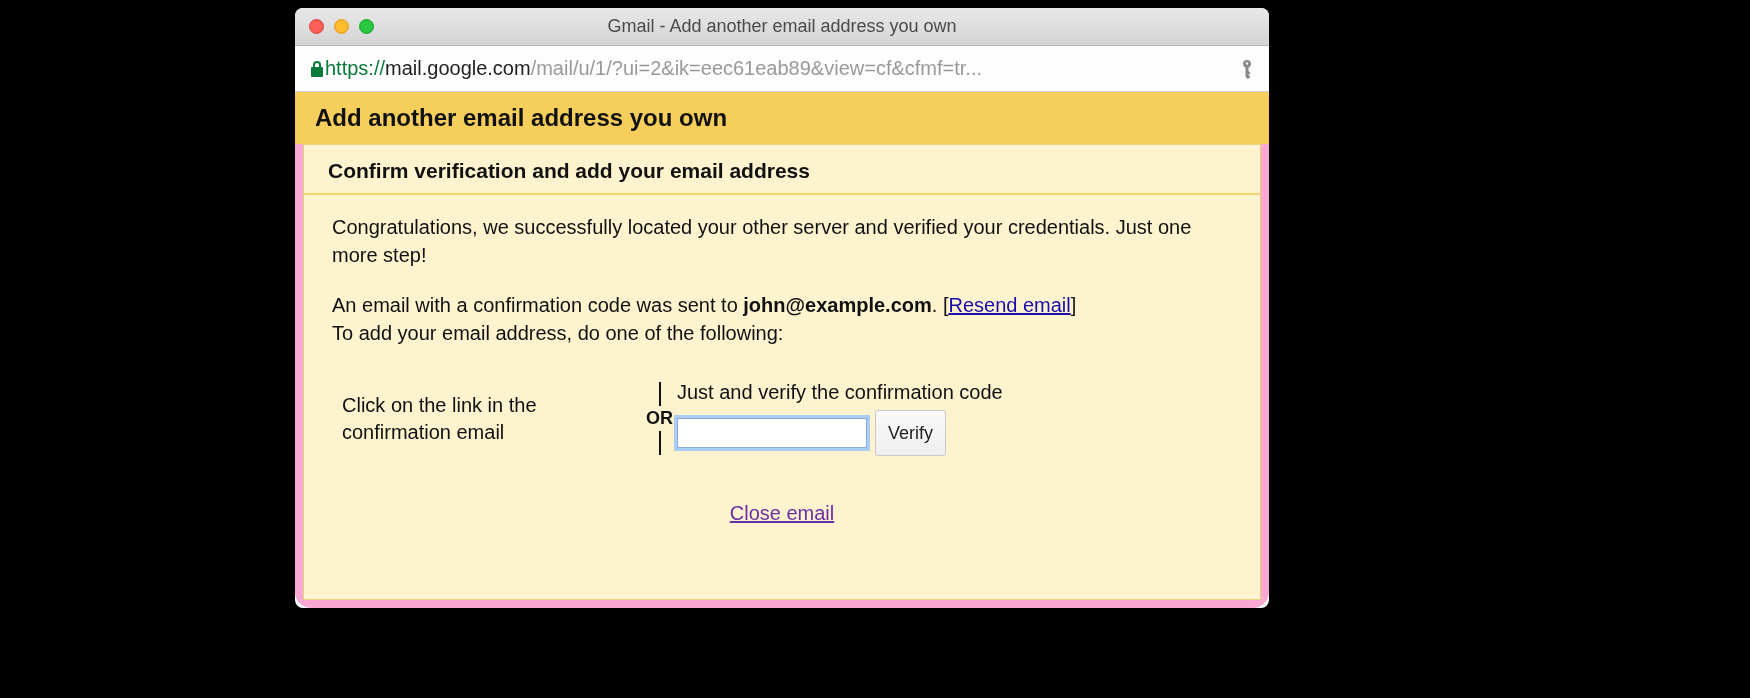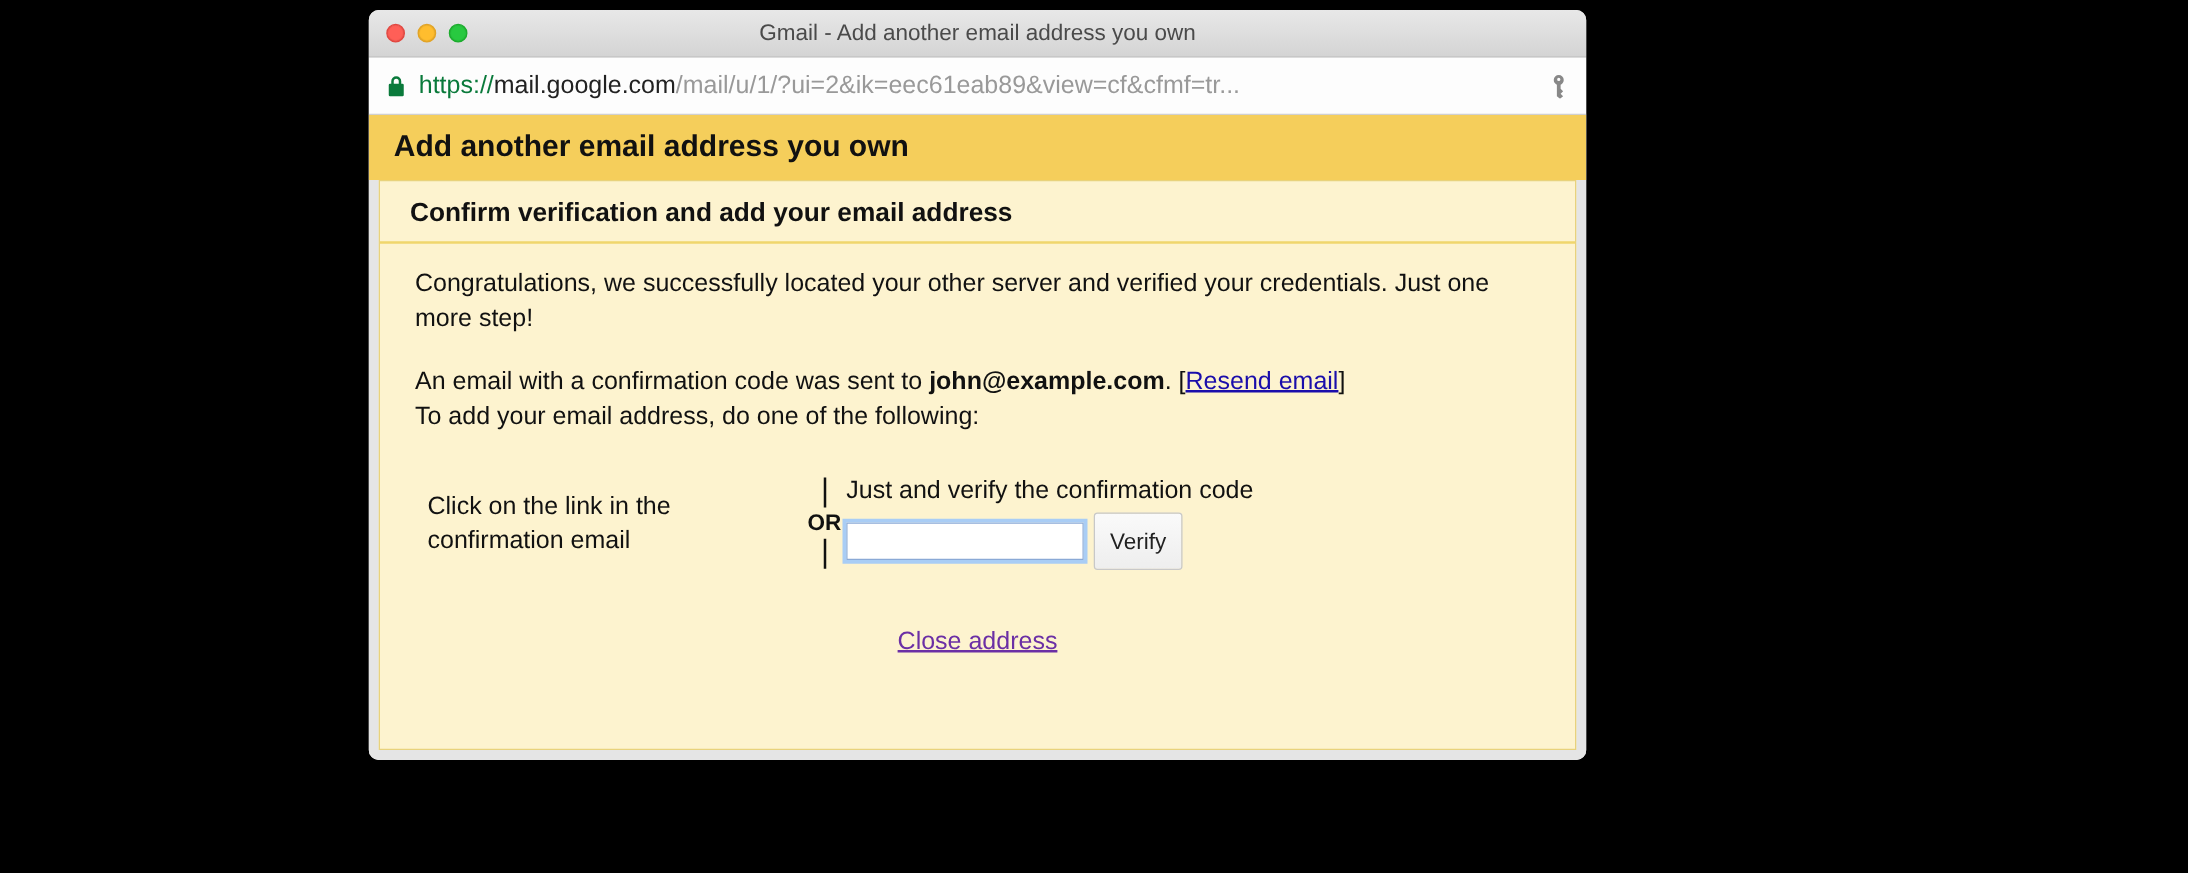--- a/index.html
+++ b/index.html
@@ -51,37 +51,37 @@
       font-weight: 400;
     }
     .addressbar {
       height: 46px;
       background: #fdfdfd;
       border-bottom: 1px solid #d0d0d0;
       display: flex;
       align-items: center;
       padding: 0 14px;
       font-size: 20px;
-      gap: 10px;
     }
     .lock-icon svg { display: block; }
     .url {
       flex: 1;
       white-space: nowrap;
       overflow: hidden;
       color: #999;
     }
     .url .scheme { color: #0a7a3b; }
     .url .host { color: #222; }
     .url-ellipsis { color: #999; }
     .key-icon svg { display: block; }
     .content-outer {
-      background: #e5e5e5;
+      background: #f9a8d4;
       height: calc(100% - 84px);
       padding: 0;
+      border-radius: 16px;
     }
     .banner {
       padding: 12px 20px 12px 20px;
       font-size: 24px;
       font-weight: 700;
       color: #111;
       background: #f5ce5b;
     }
     .panel {
       background: #fdf3cf;
@@ -219,17 +219,17 @@
         <div class="option-right">
           <div>Just and verify the confirmation code</div>
           <div class="verify-row">
             <input class="code-input" type="text" value="" style="">
             <button class="verify-btn">Verify</button>
           </div>
         </div>
       </div>
 
       <div class="close-row">
-        <a href="#" class="link visited">Close address</a>
+        <a href="#" class="link visited">Close email</a>
       </div>
     </div>
   </div>
 </div>
 
 </body></html>

